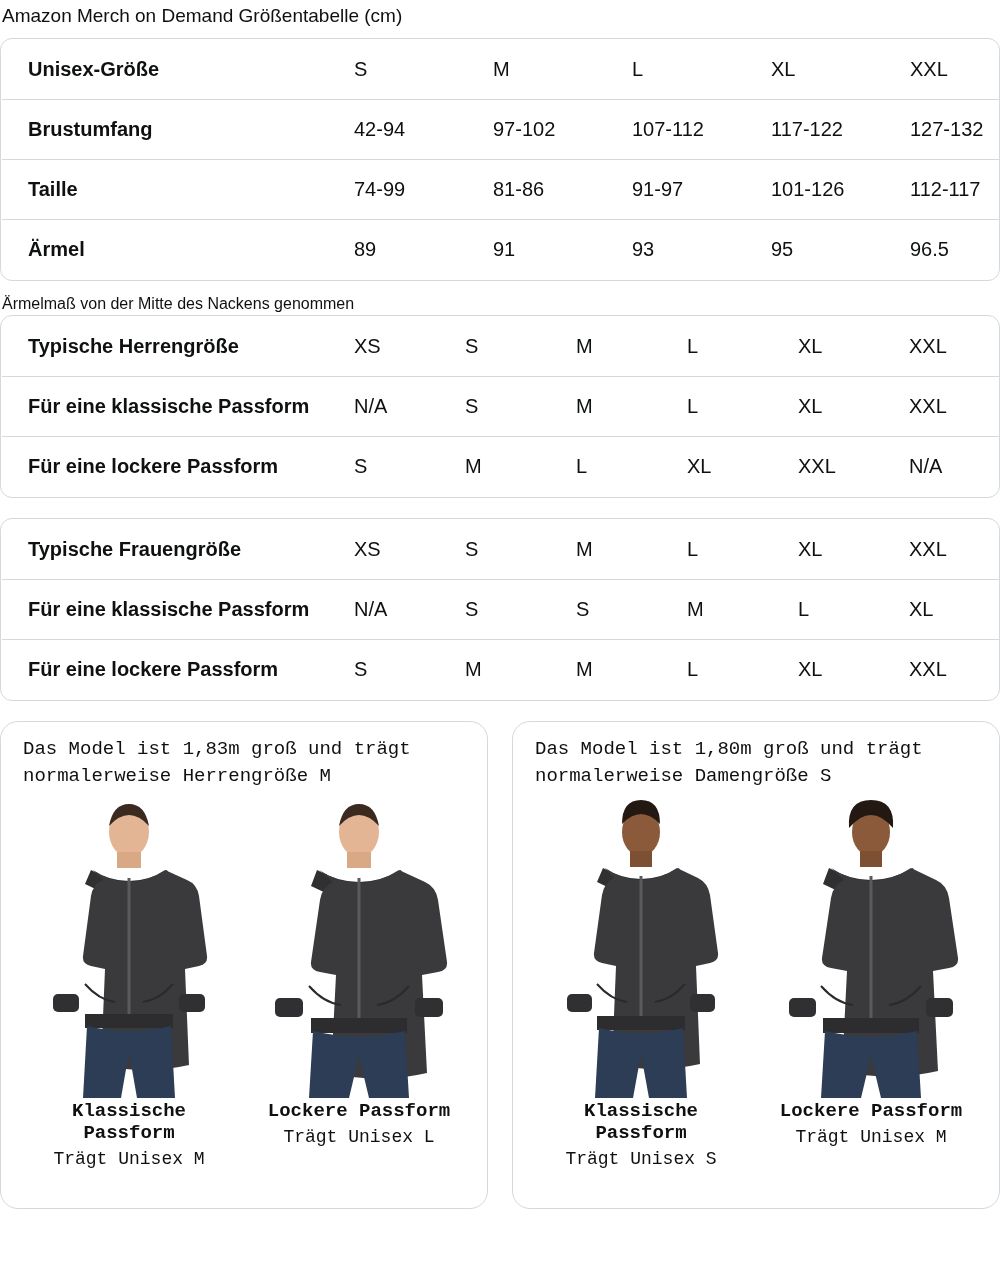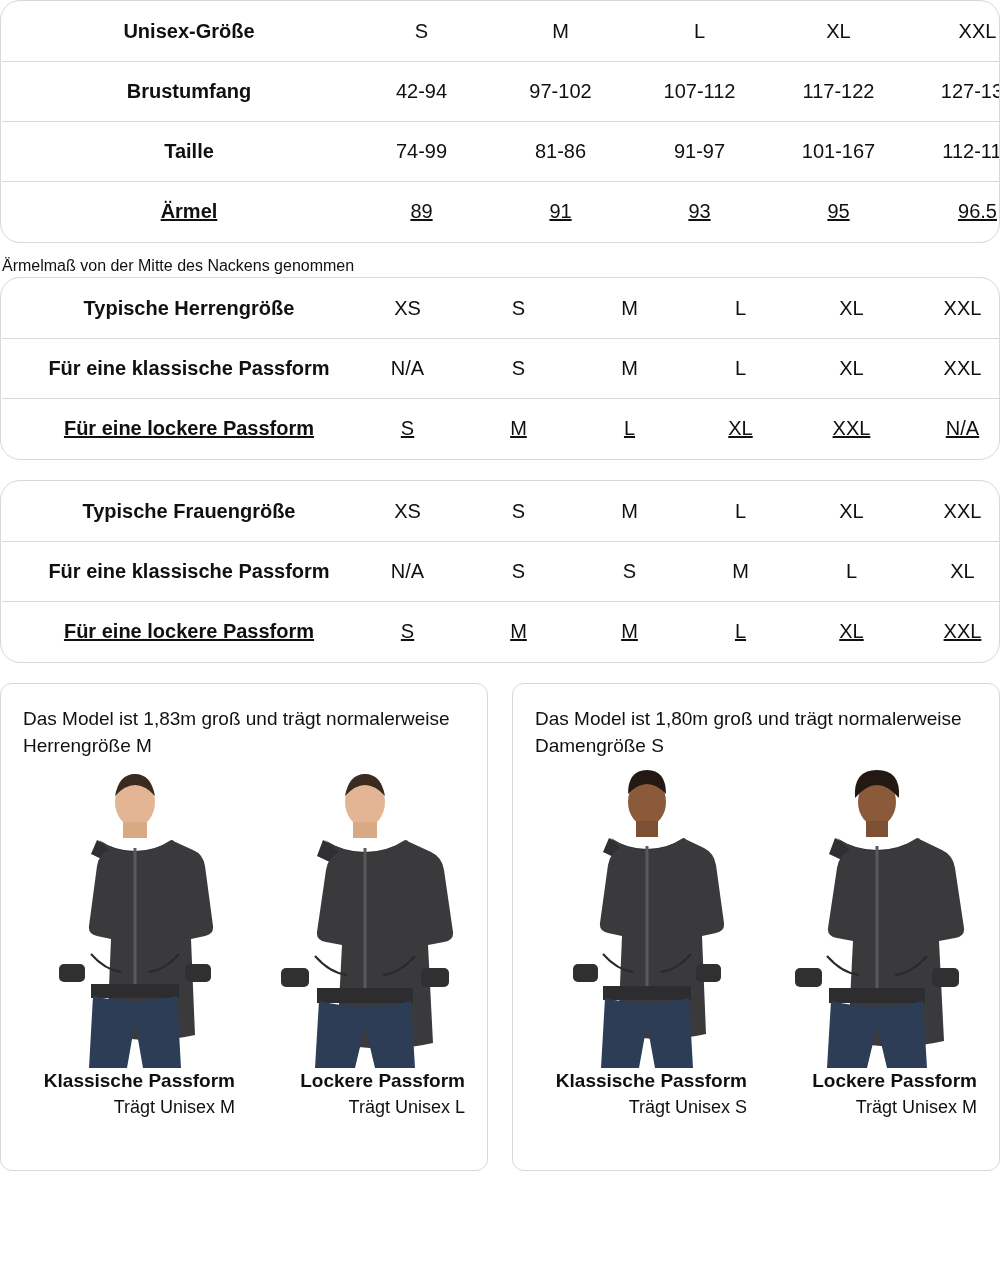--- a/index.html
+++ b/index.html
@@ -39,35 +39,33 @@
   table.sizes {
     width: 100%;
     border-collapse: collapse;
     border: 1px solid #d5d9d9;
     border-radius: 8px;
     table-layout: fixed;
     overflow: hidden;
   }
   .table-wrap {
     border: 1px solid #d5d9d9;
-    border-radius: 20px;
+    border-radius: 12px;
     overflow: hidden;
-    text-align: center;
   }
   table.sizes td {
     border-bottom: 1px solid #d5d9d9;
     padding: 0;
     height: 59px;
     vertical-align: middle;
     font-size: 20px;
     color: #0f1111;
   }
   table.sizes tr:last-child td {
     border-bottom: none;
-    text-decoration: underline;
   }
   table.sizes td.rowhead {
     font-weight: bold;
     padding-left: 26px;
     width: 322px;
   }
   table.sizes td.val {
     padding-left: 4px;
   }
 
@@ -84,41 +82,42 @@
   .gap { height: 20px; }
 
   .cards {
     display: flex;
     gap: 24px;
     margin-top: 20px;
   }
   .card {
     flex: 1 1 0;
     border: 1px solid #d5d9d9;
-    border-radius: 12px;
-    padding: 22px 22px 0 22px;
+    border-radius: 18px;
+    padding: 14px 22px 0 22px;
     box-sizing: border-box;
     min-height: 488px;
     position: relative;
     overflow: hidden;
+    font-family: Liberation Mono, monospace;
   }
   .card-text {
     font-size: 19px;
     line-height: 1.42;
     color: #0f1111;
     margin-bottom: 8px;
   }
   .models {
     display: flex;
     gap: 18px;
     justify-content: space-between;
   }
   .model {
     flex: 1 1 0;
-    text-align: right;
+    text-align: center;
     position: relative;
   }
   .model-figure {
     height: 300px;
     position: relative;
     margin: 0 auto;
     width: 100%;
   }
   .caption-title {
     font-size: 19px;
@@ -130,20 +129,21 @@
     font-size: 18px;
     color: #0f1111;
     margin-top: 5px;
   }
 </style>
 </head>
 <body>
 
 <div class="page">
 
+  <div class="title">Amazon Merch on Demand Größentabelle (cm)</div>
 
   <div class="table-wrap">
     <table class="sizes tbl-main">
       <tbody>
         <tr>
           <td class="rowhead">Unisex-Größe</td>
           <td class="val">S</td>
           <td class="val">M</td>
           <td class="val">L</td>
           <td class="val">XL</td>
@@ -155,21 +155,21 @@
           <td class="val">97-102</td>
           <td class="val">107-112</td>
           <td class="val">117-122</td>
           <td class="val">127-132</td>
         </tr>
         <tr>
           <td class="rowhead">Taille</td>
           <td class="val">74-99</td>
           <td class="val">81-86</td>
           <td class="val">91-97</td>
-          <td class="val">101-167</td>
+          <td class="val">101-126</td>
           <td class="val">112-117</td>
         </tr>
         <tr>
           <td class="rowhead">Ärmel</td>
           <td class="val">89</td>
           <td class="val">91</td>
           <td class="val">93</td>
           <td class="val">95</td>
           <td class="val">96.5</td>
         </tr>

